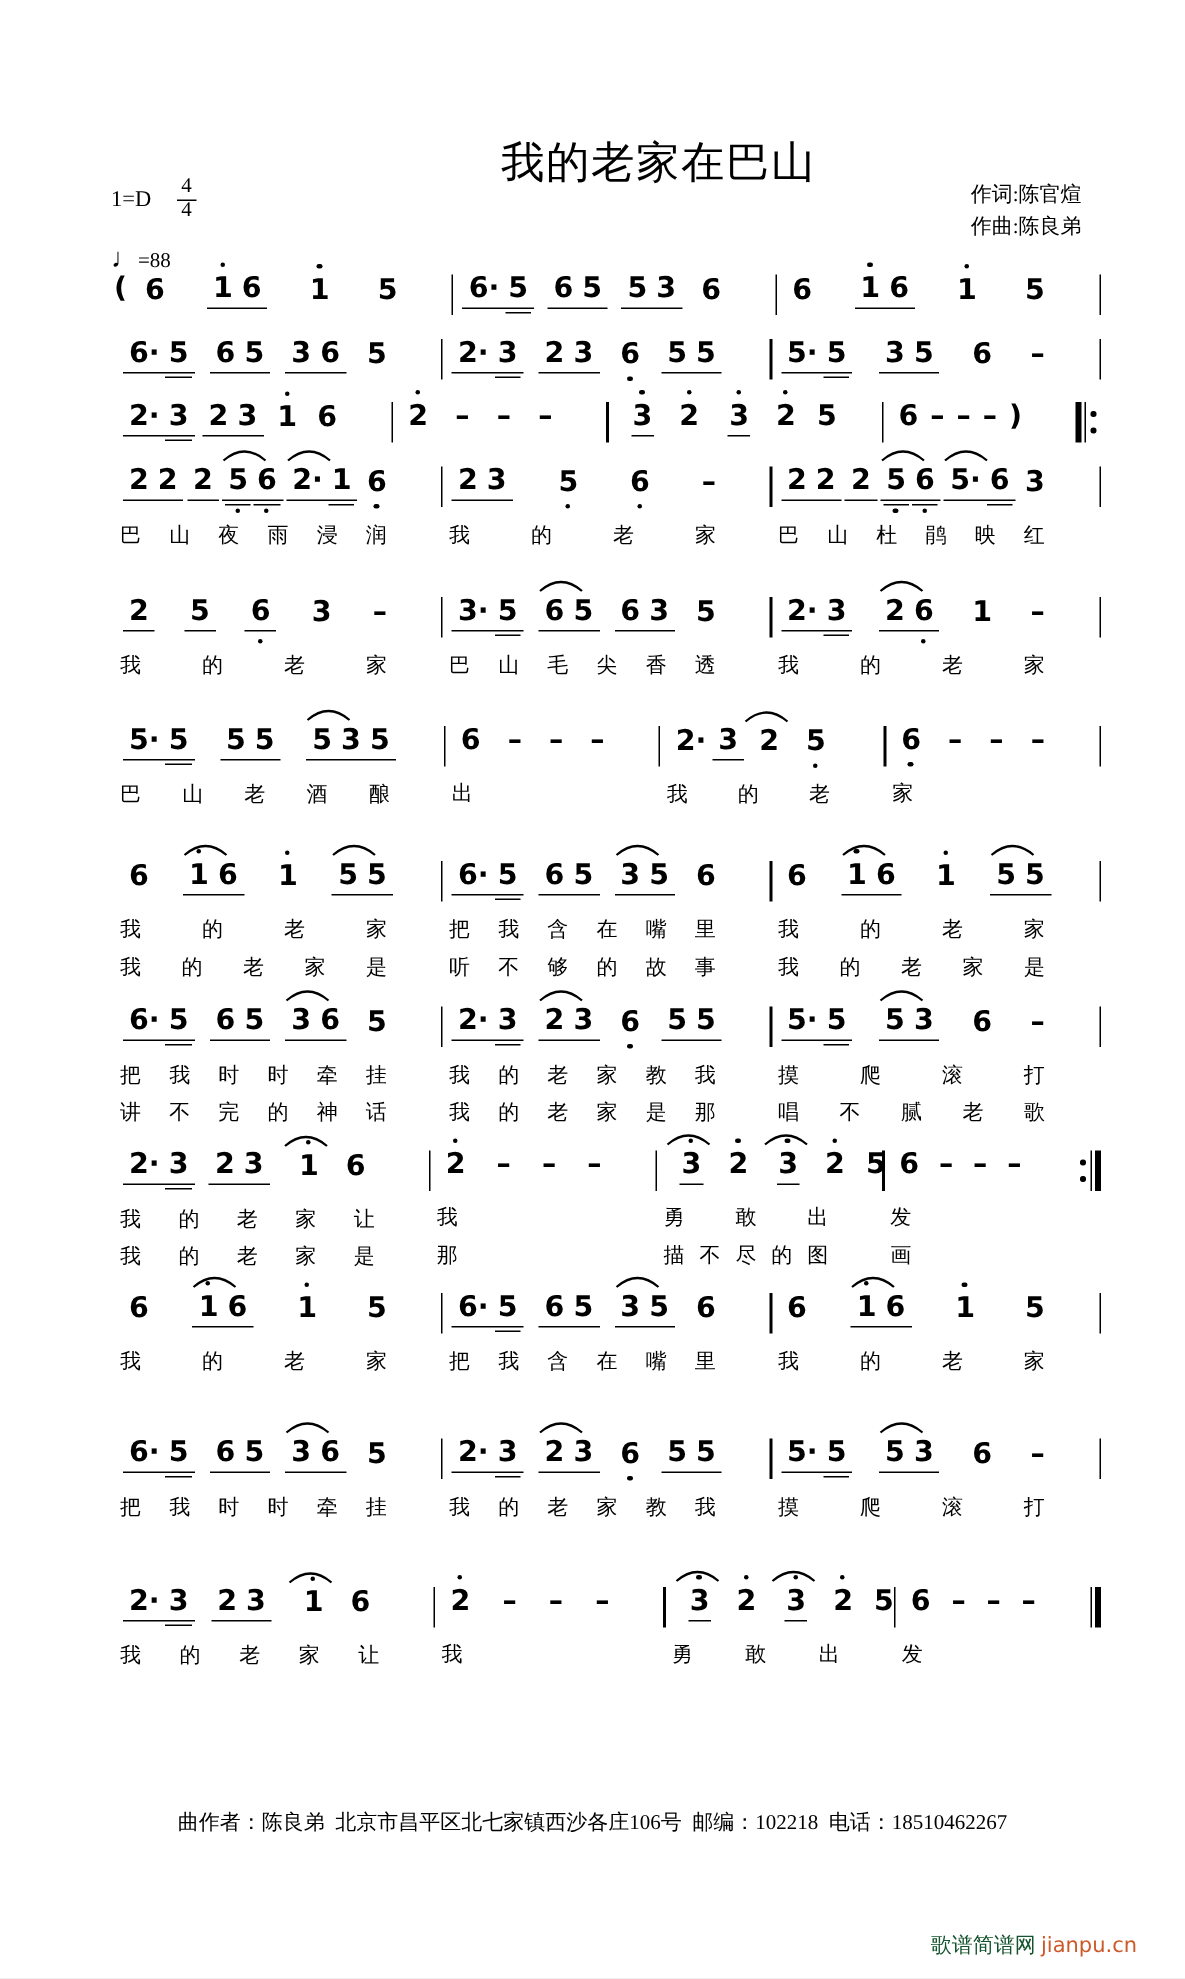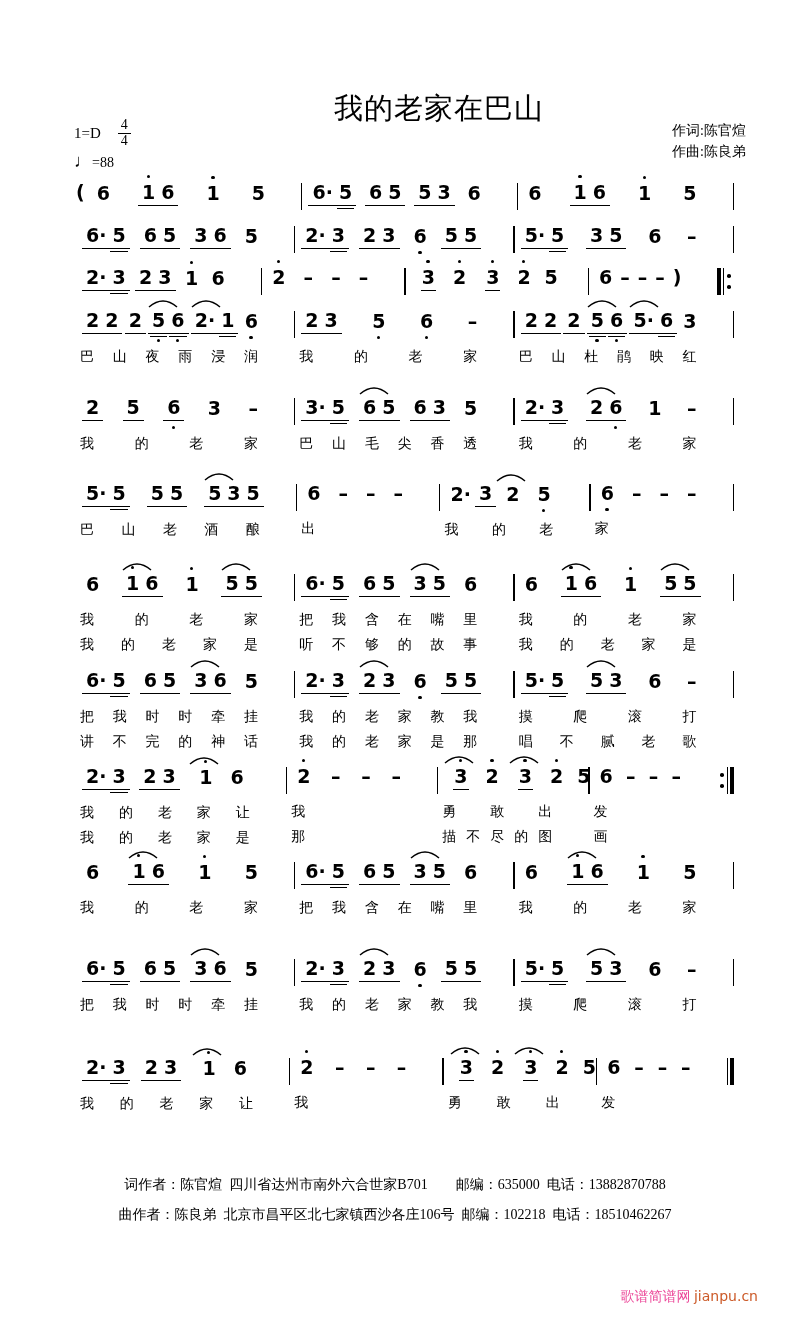--- a/index.html
+++ b/index.html
@@ -4,23 +4,23 @@
 <style>
   html,body{margin:0;padding:0;background:#e8e8e8;}
   .page{position:relative;width:790px;height:1319px;background:#ffffff;margin:0 auto;
         font-family:"Liberation Serif",serif;color:#000;overflow:hidden;}
   .title{position:absolute;top:70px;left:0;width:100%;text-align:center;
          font-size:29px;font-weight:normal;letter-spacing:1px;padding-left:44px;}
   .keybox{position:absolute;left:74px;top:118px;font-size:15px;}
   .keyrow{display:flex;align-items:center;gap:17px;}
   .frac{display:inline-flex;flex-direction:column;align-items:center;line-height:1.05;font-size:14px;}
   .frac .ftop{border-bottom:1px solid #000;padding:0 3px;}
-  .tempo{margin-top:3px;font-size:14px;}
+  .tempo{margin-top:14px;font-size:14px;}
   .tempo .nq{font-size:18px;}
-  .credits{position:absolute;right:44px;top:120px;text-align:right;font-size:14px;line-height:21px;}
+  .credits{position:absolute;right:69px;top:120px;text-align:right;font-size:14px;line-height:21px;}
   
   .system{position:absolute;left:76px;right:56px;display:flex;align-items:stretch;}
   .pfx{font-family:"DejaVu Sans",sans-serif;font-weight:bold;font-size:19px;padding-top:11px;margin-right:2px;}
   .measure{display:flex;flex-direction:column;flex:1 1 0;min-width:0;}
   .nrow{display:flex;justify-content:space-between;align-items:flex-end;padding:12px 32px 5px 6px;}
   .unit{position:relative;display:inline-flex;padding:0 1px 3px 1px;}
   .unit.ul{border-bottom:1.4px solid #000;}
   .unit.sp .note{margin:0 9px;}
   .note{position:relative;font-family:"DejaVu Sans",sans-serif;font-weight:bold;font-size:19px;
         line-height:20px;margin:0 3px;white-space:nowrap;}
@@ -35,21 +35,21 @@
   .blx{display:block;height:27px;}
   .thin{width:1.4px;background:#000;}
   .thick{width:3.6px;background:#000;}
   .gap{display:block;width:2.5px;height:27px;}
   .dots{display:flex;flex-direction:column;justify-content:center;align-items:center;height:27px;margin:0 3px;}
   .rd{width:3.6px;height:3.6px;border-radius:50%;background:#000;margin:3.5px 0;}
   .lyr{display:flex;justify-content:space-between;padding:9px 36px 0 4px;font-size:14px;}
   .lyr.second{padding-top:7px;}
   .footer-line{position:absolute;left:0;width:100%;text-align:center;font-size:14px;white-space:pre;}
   .wm{position:absolute;right:32px;top:1288px;font-size:14px;}
-  .wm .site{color:#ec4899;}
+  .wm .site{color:#14532d;}
   .wm .url{color:#cc5a28;font-family:"DejaVu Sans",sans-serif;}
 </style>
 </head>
 <body>
 
 <div class="page">
   <h1 class="title">我的老家在巴山</h1>
 
   <div class="keybox">
     <div class="keyrow">
@@ -1200,19 +1200,18 @@
           </div>
         </div>
         <span class="endb">
           <i class="blx thin"></i>
           <i class="gap"></i>
           <i class="blx thick"></i>
         </span>
       </div>
     </div>
 
-  <div class="footer-line" style="top:1176px">词作者：陈官煊  四川省达州市南外六合世家B701        邮编：635000  电话：13882870788</div>
   <div class="footer-line" style="top:1206px">曲作者：陈良弟  北京市昌平区北七家镇西沙各庄106号  邮编：102218  电话：18510462267</div>
 
   <div class="wm">
     <span class="site">歌谱简谱网 </span><span class="url">jianpu.cn</span>
   </div>
 </div>
 
 </body></html>

